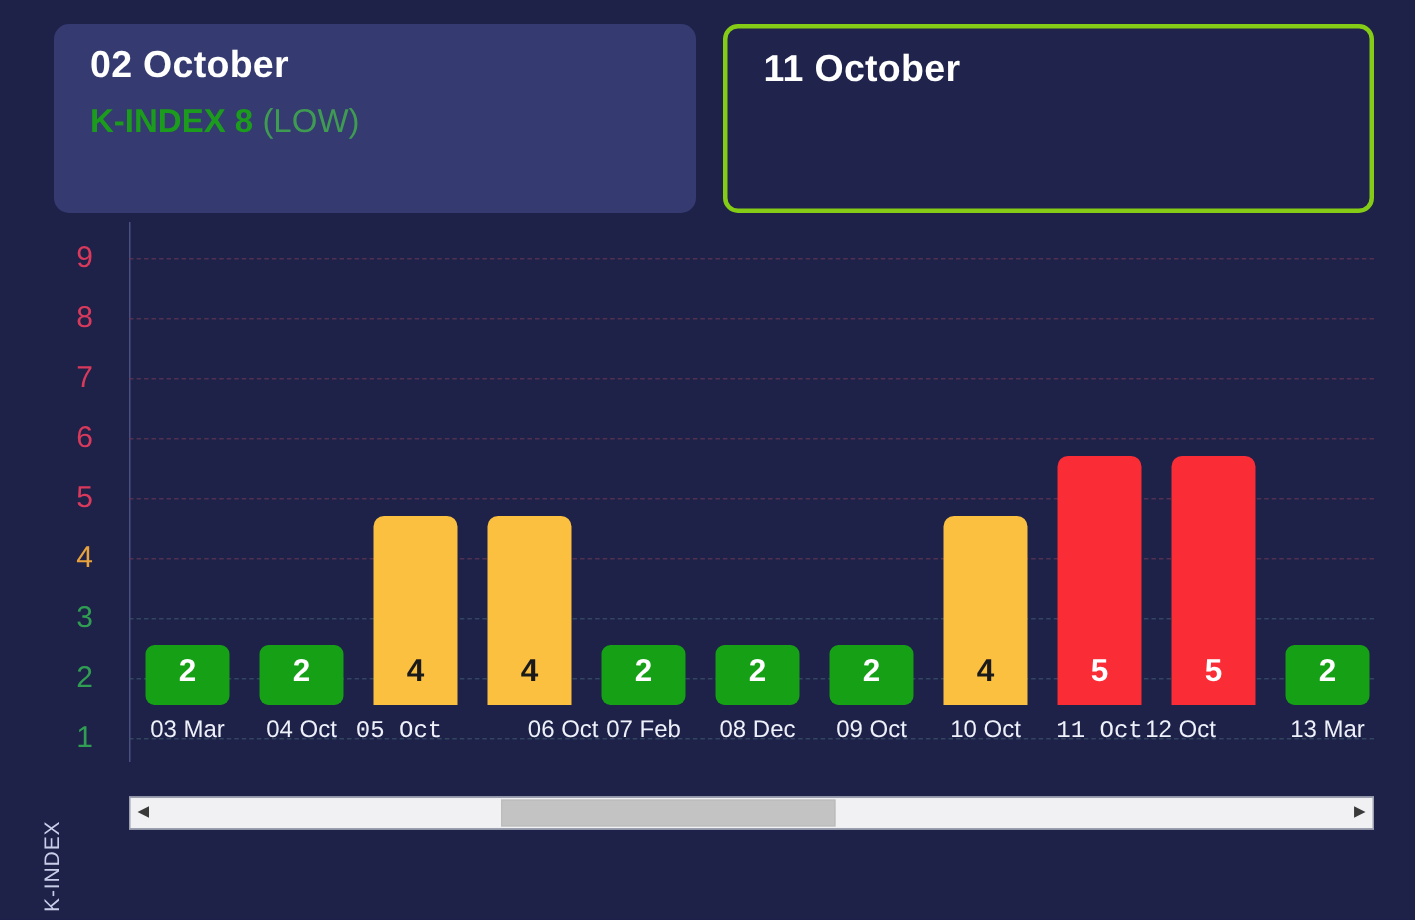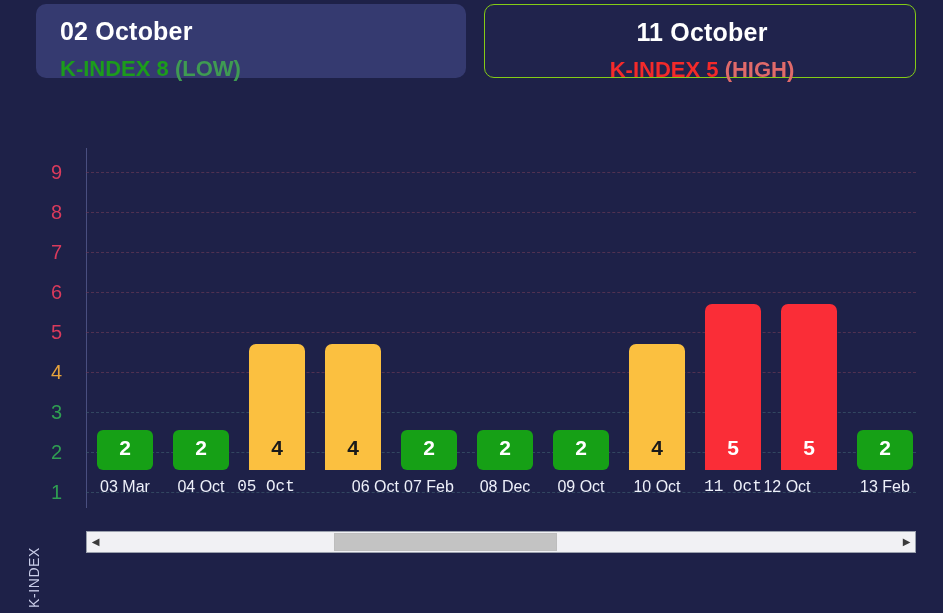--- a/index.html
+++ b/index.html
@@ -16,59 +16,58 @@
     position: relative;
     width: 943px;
     height: 613px;
     background: #1e2148;
   }
 
   
   .cards {
     position: absolute;
     left: 36px;
-    top: 4px;
+    top: 16px;
     width: 880px;
-    height: 74px;
+    height: 126px;
     display: flex;
     gap: 18px;
   }
   .card {
     flex: 1 1 0;
     border-radius: 10px;
     padding: 11px 20px 0 24px;
     position: relative;
   }
   .card.filled {
     background: #353a70;
   }
   .card.outlined {
     background: #20234c;
-    border: 1px solid #84cc16;
-    text-align: center;
+    border: 3px solid #84cc16;
   }
   .card-date {
     font-size: 25px;
     font-weight: bold;
     color: #ffffff;
     letter-spacing: 0.2px;
     line-height: 32px;
     white-space: nowrap;
   }
   .card-k {
     margin-top: 8px;
     font-size: 22px;
     line-height: 28px;
     white-space: nowrap;
   }
   .card-k .strong {
     font-weight: bold;
   }
   .card-k .lvl {
-    font-weight: bold;
+    font-weight: normal;
   }
   .k-low   .strong { color: #1c9c1c; }
   .k-low   .lvl    { color: #3f9b52; }
   .k-high  .strong { color: #f32a2a; }
   .k-high  .lvl    { color: #e06a6a; }
 
   
   .chart {
     position: absolute;
     left: 0;
@@ -212,24 +211,20 @@
   <div class="cards">
     <div class="card filled">
       <div class="card-date">02 October</div>
       <div class="card-k k-low">
         <span class="strong">K-INDEX 8</span>
         <span class="lvl">(LOW)</span>
       </div>
     </div>
     <div class="card outlined">
       <div class="card-date">11 October</div>
-      <div class="card-k k-high">
-        <span class="strong">K-INDEX 5</span>
-        <span class="lvl">(HIGH)</span>
-      </div>
     </div>
   </div>
 
   <div class="chart">
     <div class="axis-line"></div>
     <div id="gridlines">
         <div class="gridline" style="top: 32px; left: 86px;"></div>
         <div class="gridline" style="top: 72px; left: 86px;"></div>
         <div class="gridline" style="top: 112px; left: 86px;"></div>
         <div class="gridline" style="top: 152px; left: 86px;"></div>
@@ -309,21 +304,21 @@
           <div class="bar" style="height: 166px; background: rgb(250, 45, 55);">
             <div class="bar-val" style="color: rgb(255, 255, 255);">5</div>
           </div>
         </div>
         <div class="xlabel" style="left: 655px;">12 Oct</div>
         <div class="barcol" style="left: 771px; bottom: auto; top: 290px;">
           <div class="bar low" style="height: 40px; background: rgb(22, 160, 22);">
             <div class="bar-val" style="color: rgb(255, 255, 255);">2</div>
           </div>
         </div>
-        <div class="xlabel" style="left: 753px;">13 Feb</div>
+        <div class="xlabel" style="left: 753px;">13 Mar</div>
       </div>
   </div>
 
   <div class="ylabel">K-INDEX</div>
 
   <div class="hscroll">
     <div class="sb-arrow">◀</div>
     <div class="sb-track">
       <div class="sb-thumb"></div>
     </div>

